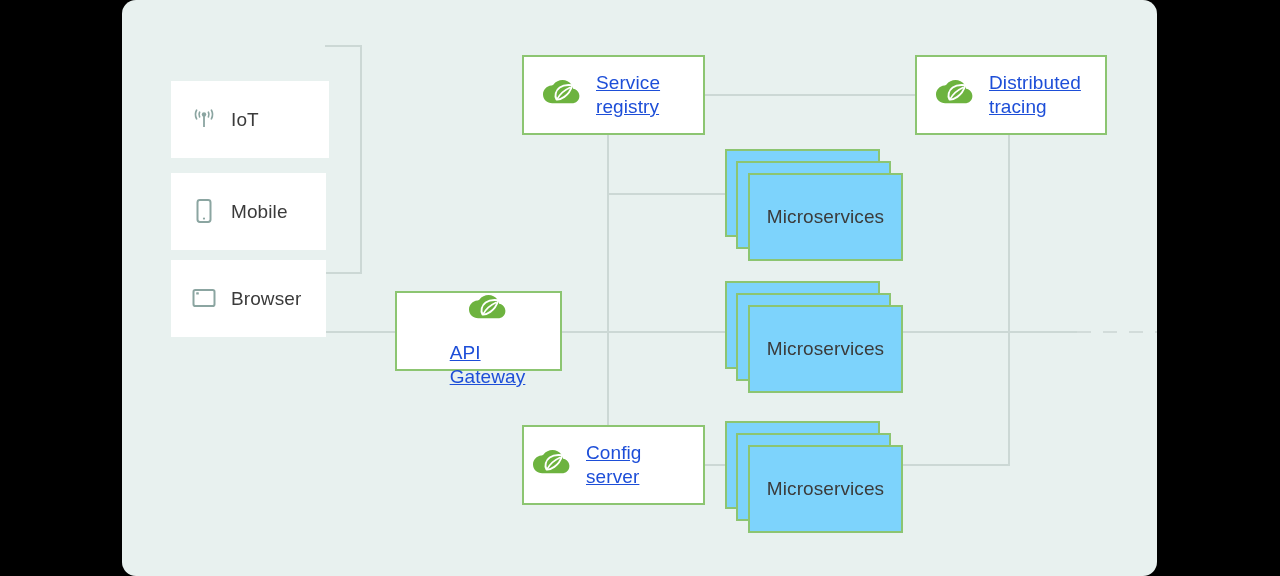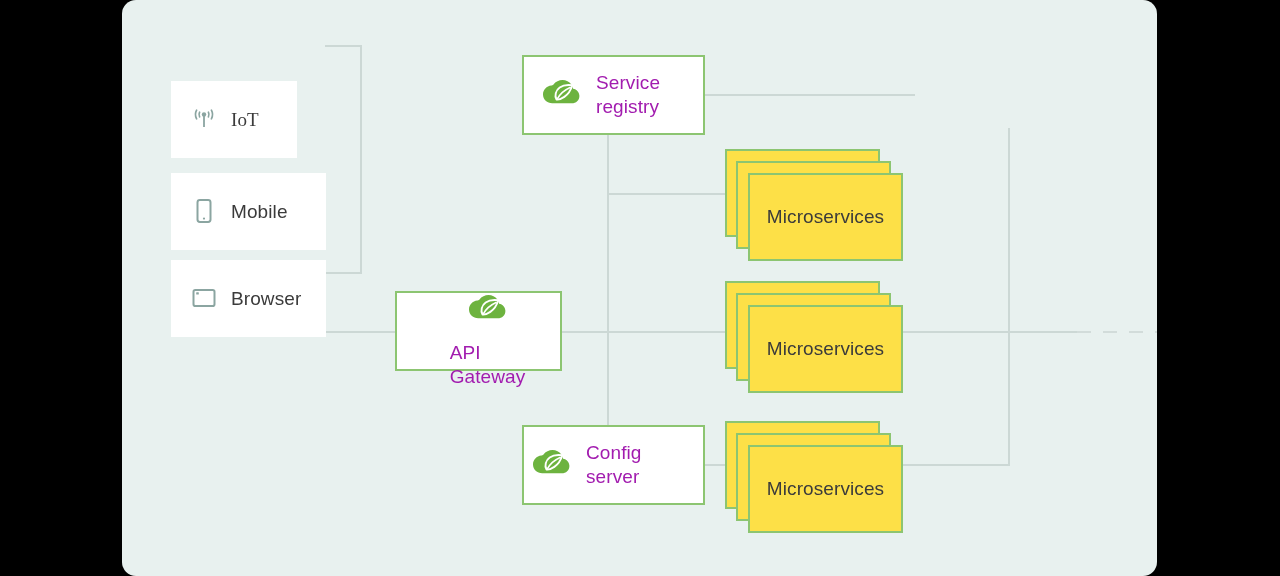--- a/index.html
+++ b/index.html
@@ -60,45 +60,46 @@
     gap: 14px;
   }
 
   .node-spring {
     border: 2px solid #8cc571;
     padding-left: 18px;
     gap: 14px;
   }
 
   .node-label {
-    color: #a21caf;
+    color: #1d4ed8;
     font-size: 19px;
     line-height: 24px;
     letter-spacing: 0.1px;
     white-space: pre-line;
+    text-decoration: underline;
   }
 
   .client-label {
     color: #3b3b3b;
     font-size: 19px;
     letter-spacing: 0.1px;
   }
 
   
   .ms-stack {
     position: absolute;
     width: 178px;
     height: 112px;
     z-index: 5;
   }
   .ms-card {
     position: absolute;
     width: 155px;
     height: 88px;
-    background: #fde047;
+    background: #7dd3fc;
     border: 2px solid #8cc571;
   }
   .ms-card.c1 { left: 0px;  top: 0px; }
   .ms-card.c2 { left: 11px; top: 12px; }
   .ms-card.c3 {
     left: 23px; top: 24px;
     display: flex;
     align-items: center;
     justify-content: center;
   }
@@ -132,21 +133,21 @@
 
   <div class="line-h" style="left:583px; top:94px; width:210px;"></div>
 
   <div class="line-v" style="left:886px; top:128px; height:337px;"></div>
 
   <div class="line-h" style="left:780px; top:331px; width:175px;"></div>
   <div class="line-dashed" style="left:955px; top:331px; width:80px;"></div>
 
   <div class="line-h" style="left:780px; top:464px; width:108px;"></div>
 
-  <div class="node node-client" style="left:49px; top:81px; width:126px; height:77px;font-family:Liberation Serif, serif;">
+  <div class="node node-client" style="left:49px; top:81px; width:158px; height:77px;">
     <span class="icon client-icon">
       <svg viewBox="0 0 26 26" width="26" height="26" aria-hidden="true">
         <g fill="none" stroke="#8ba5a1" stroke-width="1.7" stroke-linecap="round">
           <path d="M5.6 4.2a9 9 0 0 0 0 8.6"></path>
           <path d="M8.6 6.2a5 5 0 0 0 0 4.6"></path>
           <path d="M20.4 4.2a9 9 0 0 1 0 8.6"></path>
           <path d="M17.4 6.2a5 5 0 0 1 0 4.6"></path>
         </g>
         <circle cx="13" cy="8.5" r="2.2" fill="#8ba5a1"></circle>
         <rect x="12.1" y="9.5" width="1.8" height="11.5" fill="#8ba5a1"></rect>
@@ -198,20 +199,33 @@
                  0 4.1-3.4 7.4-7.6 7.4H10.2C5.1 25.3 1 21.4 1 16.5c0-4.6 3.6-8.4 8.3-8.9.6 0 1.4-.6 2.2-1.1z" fill="#6db33f"></path>
         <path d="M14.5 21.5c-2.2-3.8-.8-9 3.2-11.9 3.4-2.5 8.1-3 12.6-2.3-1.4 4.7-4.2 9.1-8 11.6
                  -3.2 2.1-6.3 2.9-7.8 2.6z" fill="none" stroke="#ffffff" stroke-width="1.9" stroke-linejoin="round"></path>
         <path d="M15.2 21.2c2.2-4.2 6.9-8.9 12.9-11.6" fill="none" stroke="#ffffff" stroke-width="1.6" stroke-linecap="round"></path>
       </svg>
     </span>
     <span class="node-label">Service
 registry</span>
   </div>
 
+  <div class="node node-spring" style="left:793px; top:55px; width:192px; height:80px;">
+    <span class="icon spring-logo">
+      <svg viewBox="0 0 40 34" width="40" height="34" aria-hidden="true">
+        <path d="M11.5 6.5c3-4.2 9.2-5.6 14-3.3 3 1.5 5 4.3 5.6 7.5 3.6.6 6.3 3.6 6.3 7.2
+                 0 4.1-3.4 7.4-7.6 7.4H10.2C5.1 25.3 1 21.4 1 16.5c0-4.6 3.6-8.4 8.3-8.9.6 0 1.4-.6 2.2-1.1z" fill="#6db33f"></path>
+        <path d="M14.5 21.5c-2.2-3.8-.8-9 3.2-11.9 3.4-2.5 8.1-3 12.6-2.3-1.4 4.7-4.2 9.1-8 11.6
+                 -3.2 2.1-6.3 2.9-7.8 2.6z" fill="none" stroke="#ffffff" stroke-width="1.9" stroke-linejoin="round"></path>
+        <path d="M15.2 21.2c2.2-4.2 6.9-8.9 12.9-11.6" fill="none" stroke="#ffffff" stroke-width="1.6" stroke-linecap="round"></path>
+      </svg>
+    </span>
+    <span class="node-label">Distributed
+tracing</span>
+  </div>
 
   <div class="node node-spring" style="left:400px; top:425px; width:183px; height:80px;padding-left:8px;">
     <span class="icon spring-logo">
       <svg viewBox="0 0 40 34" width="40" height="34" aria-hidden="true">
         <path d="M11.5 6.5c3-4.2 9.2-5.6 14-3.3 3 1.5 5 4.3 5.6 7.5 3.6.6 6.3 3.6 6.3 7.2
                  0 4.1-3.4 7.4-7.6 7.4H10.2C5.1 25.3 1 21.4 1 16.5c0-4.6 3.6-8.4 8.3-8.9.6 0 1.4-.6 2.2-1.1z" fill="#6db33f"></path>
         <path d="M14.5 21.5c-2.2-3.8-.8-9 3.2-11.9 3.4-2.5 8.1-3 12.6-2.3-1.4 4.7-4.2 9.1-8 11.6
                  -3.2 2.1-6.3 2.9-7.8 2.6z" fill="none" stroke="#ffffff" stroke-width="1.9" stroke-linejoin="round"></path>
         <path d="M15.2 21.2c2.2-4.2 6.9-8.9 12.9-11.6" fill="none" stroke="#ffffff" stroke-width="1.6" stroke-linecap="round"></path>
       </svg>

